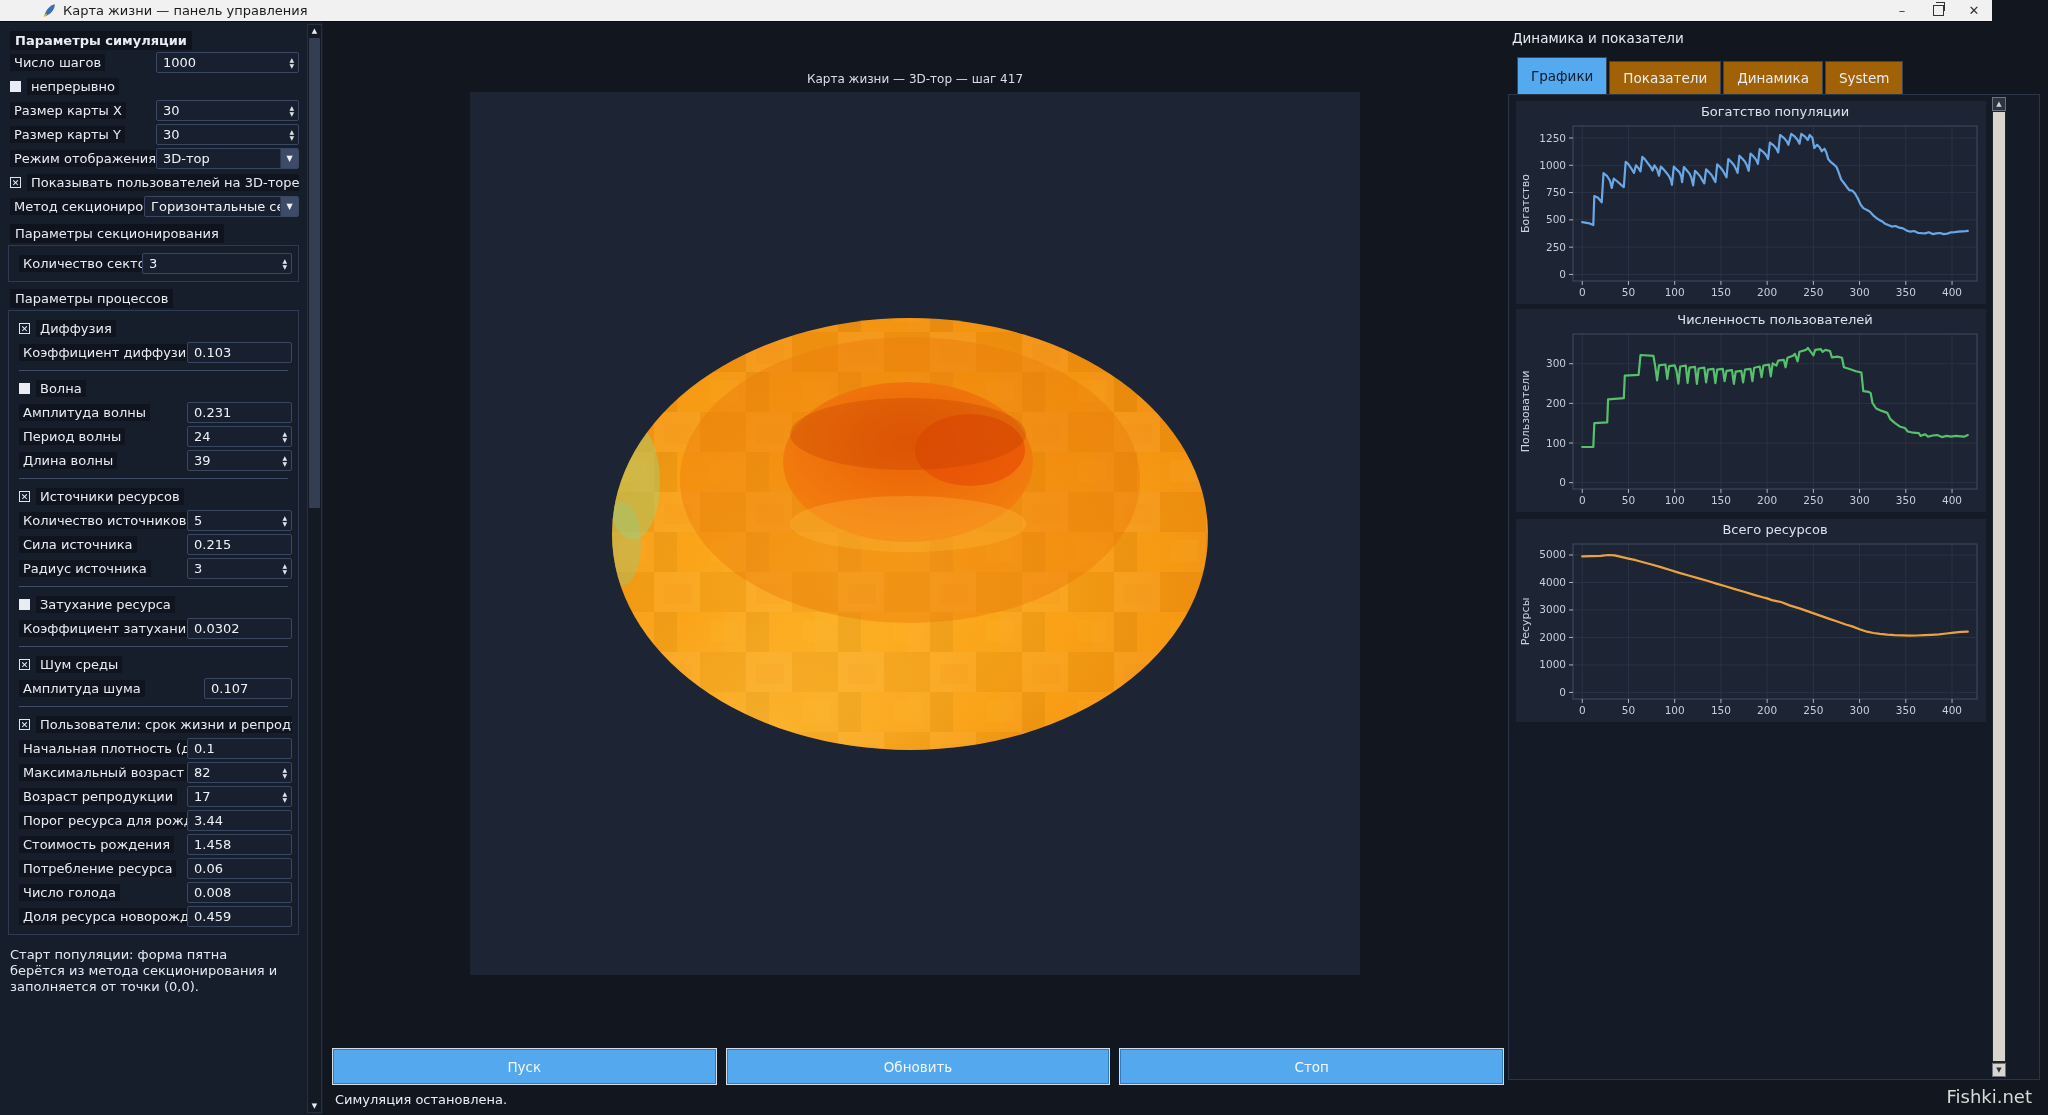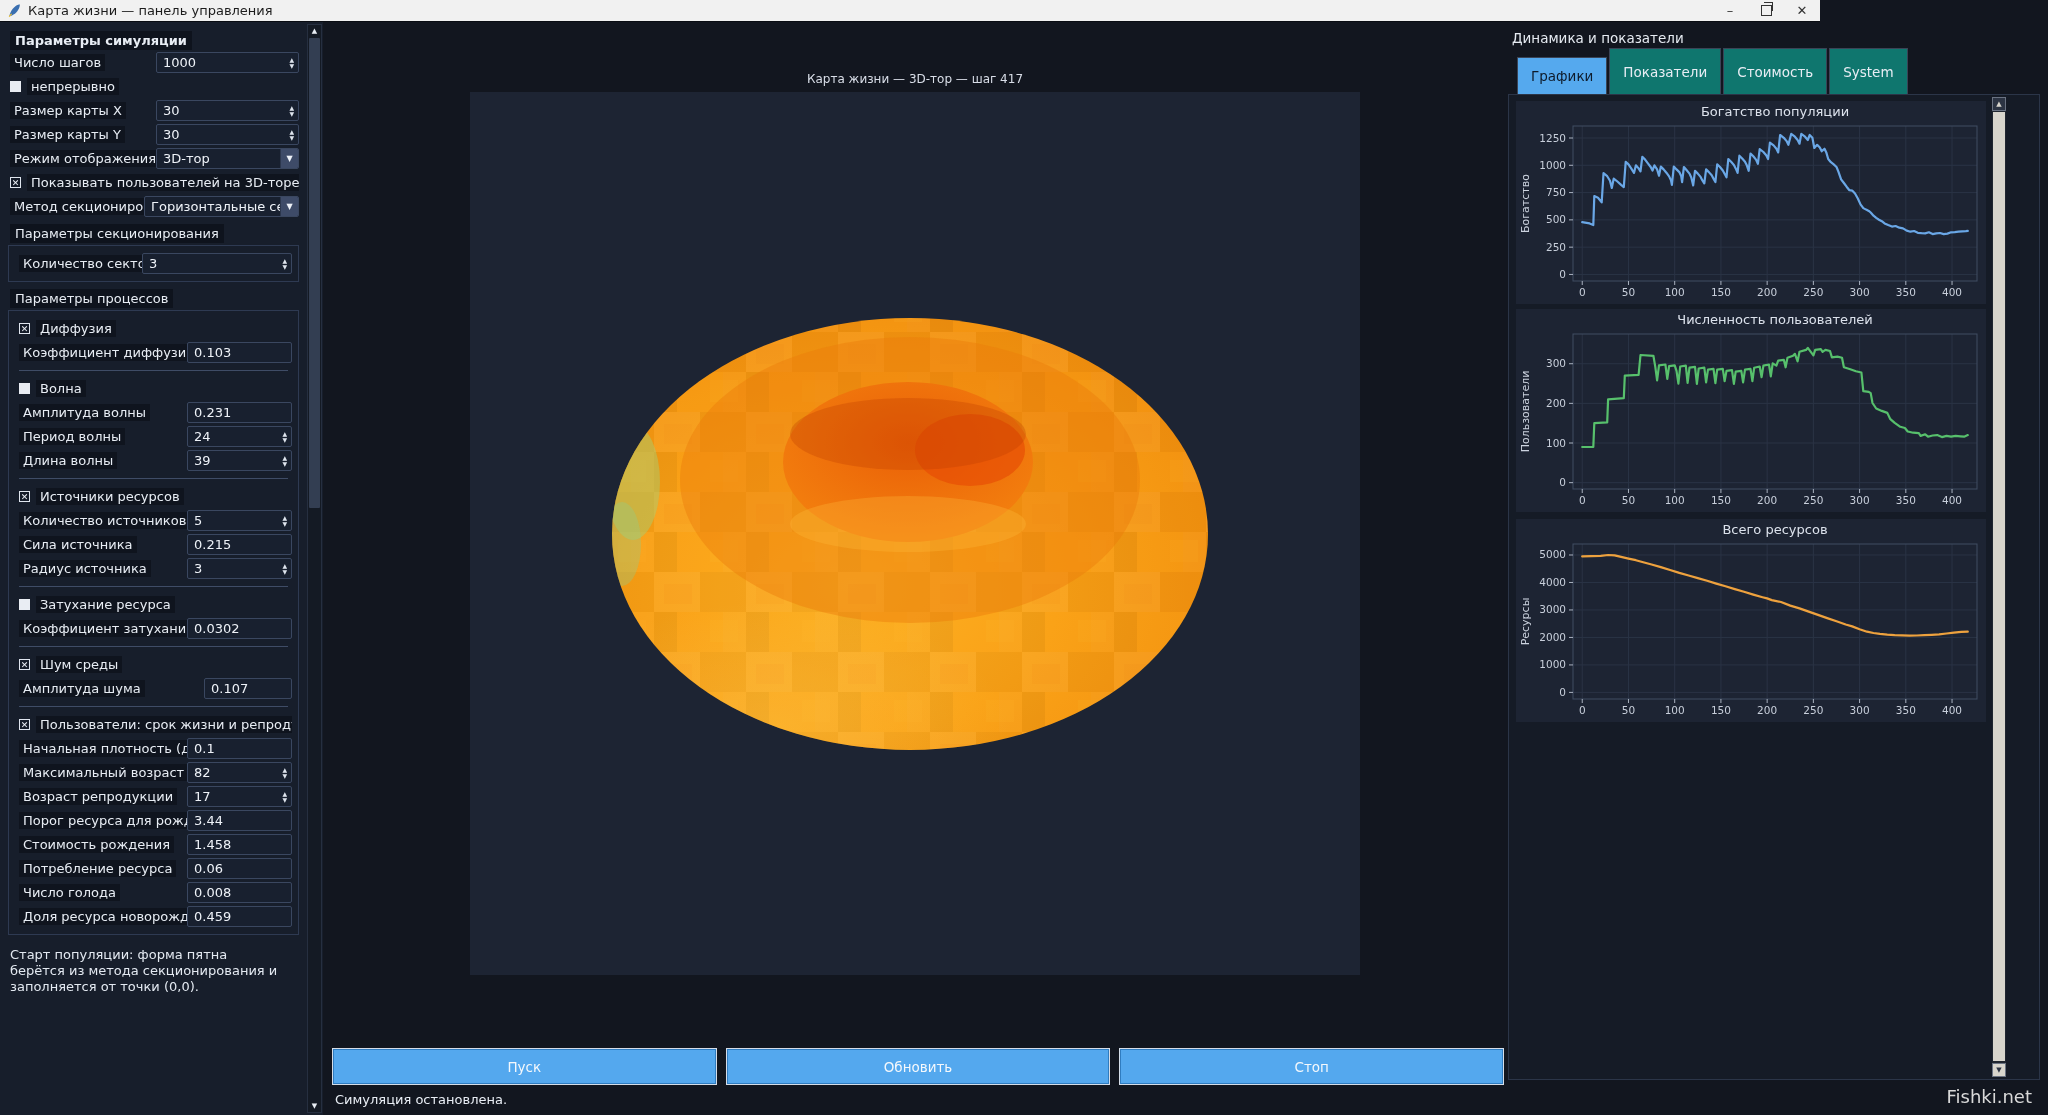--- a/index.html
+++ b/index.html
@@ -1,21 +1,21 @@
 <!DOCTYPE html>
 <html><head>
 <meta charset="utf-8">
 <style>
   html,body{margin:0;padding:0;}
   body{width:2048px;height:1115px;overflow:hidden;position:relative;
        background:#12161f;color:#e8edf4;font-family:"DejaVu Sans",sans-serif;}
 
   
-  .titlebar{position:absolute;left:0;top:0;width:1820px;height:22px;background:#f1f1f1;
-            display:flex;align-items:center;border-bottom:1px solid #0a0d13;box-sizing:border-box;}
+  .titlebar{position:absolute;left:0;top:0;width:1992px;height:22px;background:#f1f1f1;
+            display:flex;align-items:center;border-bottom:1px solid #0a0d13;box-sizing:border-box;padding-left:35px;}
   .tb-icon{margin-left:7px;width:14px;height:15px;flex:none;}
   .tb-title{font-size:13px;color:#1c1c1c;margin-left:7px;white-space:nowrap;}
   .tb-btns{margin-left:auto;display:flex;align-items:center;height:100%;}
   .tb-btn{width:36px;height:100%;display:flex;align-items:center;justify-content:center;
           color:#333;font-size:13px;}
   .max-box{width:9px;height:9px;border:1px solid #333;position:relative;}
   .max-box:before{content:"";position:absolute;left:2px;top:-4px;width:8px;height:8px;
                   border:1px solid #333;border-left:none;border-bottom:none;}
 
   
@@ -61,21 +61,21 @@
   .btnrow{position:absolute;left:332px;top:1048px;width:1172px;display:flex;gap:9px;}
   .btn{flex:1;height:37px;background:#54a8ee;border:1px solid #d5dde8;box-sizing:border-box;
        box-shadow:inset 0 0 0 1px #2f7cc0;color:#f4f8fc;font-size:13.5px;
        display:flex;align-items:center;justify-content:center;cursor:pointer;}
   .statusbar{position:absolute;left:335px;top:1092px;font-size:13px;color:#e9eef5;}
   .watermark{position:absolute;right:16px;top:1086px;font-size:18px;color:#d9d9d9;}
 
   
   .rp-header{position:absolute;left:1512px;top:30px;font-size:13.5px;color:#e6ebf2;}
   .tabs{position:absolute;left:1517px;top:57px;display:flex;align-items:flex-end;height:37px;}
-  .tab{height:46px;padding:0 13px;display:flex;align-items:center;background:#0f766e;
+  .tab{height:33px;padding:0 13px;display:flex;align-items:center;background:#a16207;
        border:1px solid #3a4456;border-bottom:none;color:#e8edf4;font-size:13.5px;
        margin-right:2px;box-sizing:border-box;cursor:pointer;}
   .tab.active{background:#55a9ee;color:#0e1b2b;height:37px;}
   .rp-content{position:absolute;left:1508px;top:94px;width:532px;height:986px;
               background:#151b26;border:1px solid #2b3548;box-sizing:border-box;}
   .fig{position:absolute;left:7px;width:470px;height:203px;background:#1d2433;}
 
   
   .rp-scroll{position:absolute;left:483px;top:2px;width:14px;height:980px;background:#20262f;}
   .rp-scroll .btnbox{position:absolute;left:0;width:14px;height:14px;background:#2c3443;
@@ -361,21 +361,21 @@
   <div class="btn">Обновить</div>
   <div class="btn">Стоп</div>
 </div>
 <div class="statusbar">Симуляция остановлена.</div>
 <div class="watermark">Fishki.net</div>
 
 <div class="rp-header">Динамика и показатели</div>
 <div class="tabs">
   <div class="tab active">Графики</div>
   <div class="tab">Показатели</div>
-  <div class="tab">Стоимость</div>
+  <div class="tab">Динамика</div>
   <div class="tab">System</div>
 </div>
 <div class="rp-content" id="rp-content">
   <div class="rp-scroll">
     <div class="btnbox" style="top:0;">▲</div>
     <div class="thumb"></div>
     <div class="btnbox bottom">▼</div>
   </div>
 <div class="fig" style="top: 6px;"><svg width="470" height="203" viewBox="0 0 470 203">
         <line x1="66.24485125858124" y1="25" x2="66.24485125858124" y2="180" stroke="#2a3345" stroke-width="1"></line>

